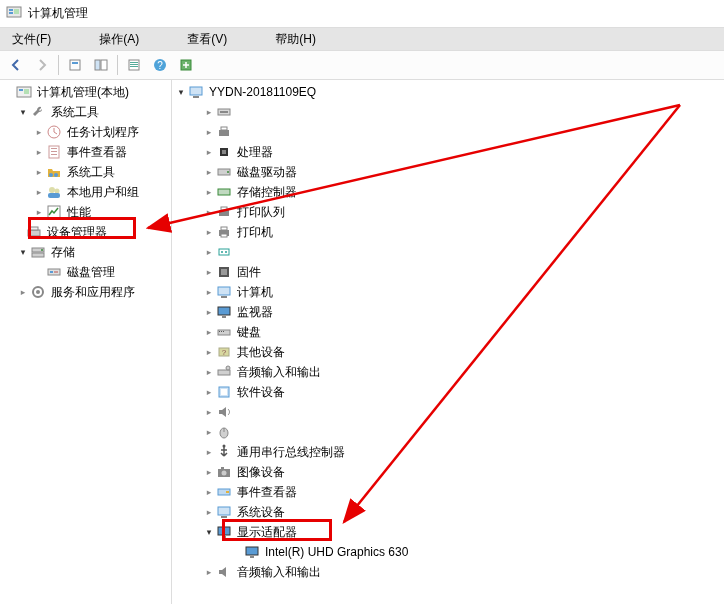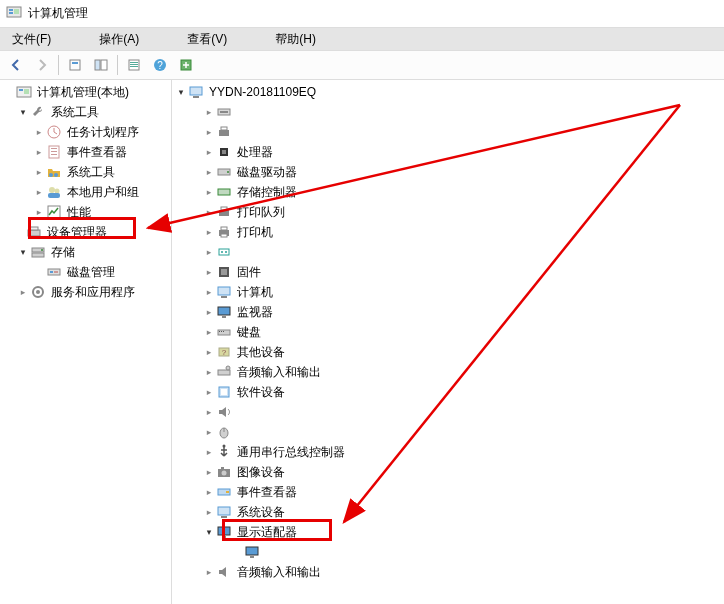--- a/index.html
+++ b/index.html
@@ -478,20 +478,21 @@
       </div>
 
     <div class="tree-row" style="padding-left:58px">
         <span class="expander"></span>
         <span class="node-icon">
           <svg width="16" height="16">
             <rect x="2" y="3" width="12" height="8" fill="#5a9bd4" stroke="#333"></rect>
             <rect x="6" y="12" width="4" height="2" fill="#888"></rect>
           </svg>
         </span>
+        <span class="node-label">Intel(R) UHD Graphics 630</span>
       </div>
 
     <div class="tree-row" style="padding-left:30px">
         <span class="expander">▸</span>
         <span class="node-icon">
           <svg width="16" height="16">
             <path d="M3 6h3l4-3v10l-4-3H3z" fill="#888"></path>
           </svg>
         </span>
         <span class="node-label">音频输入和输出</span>

